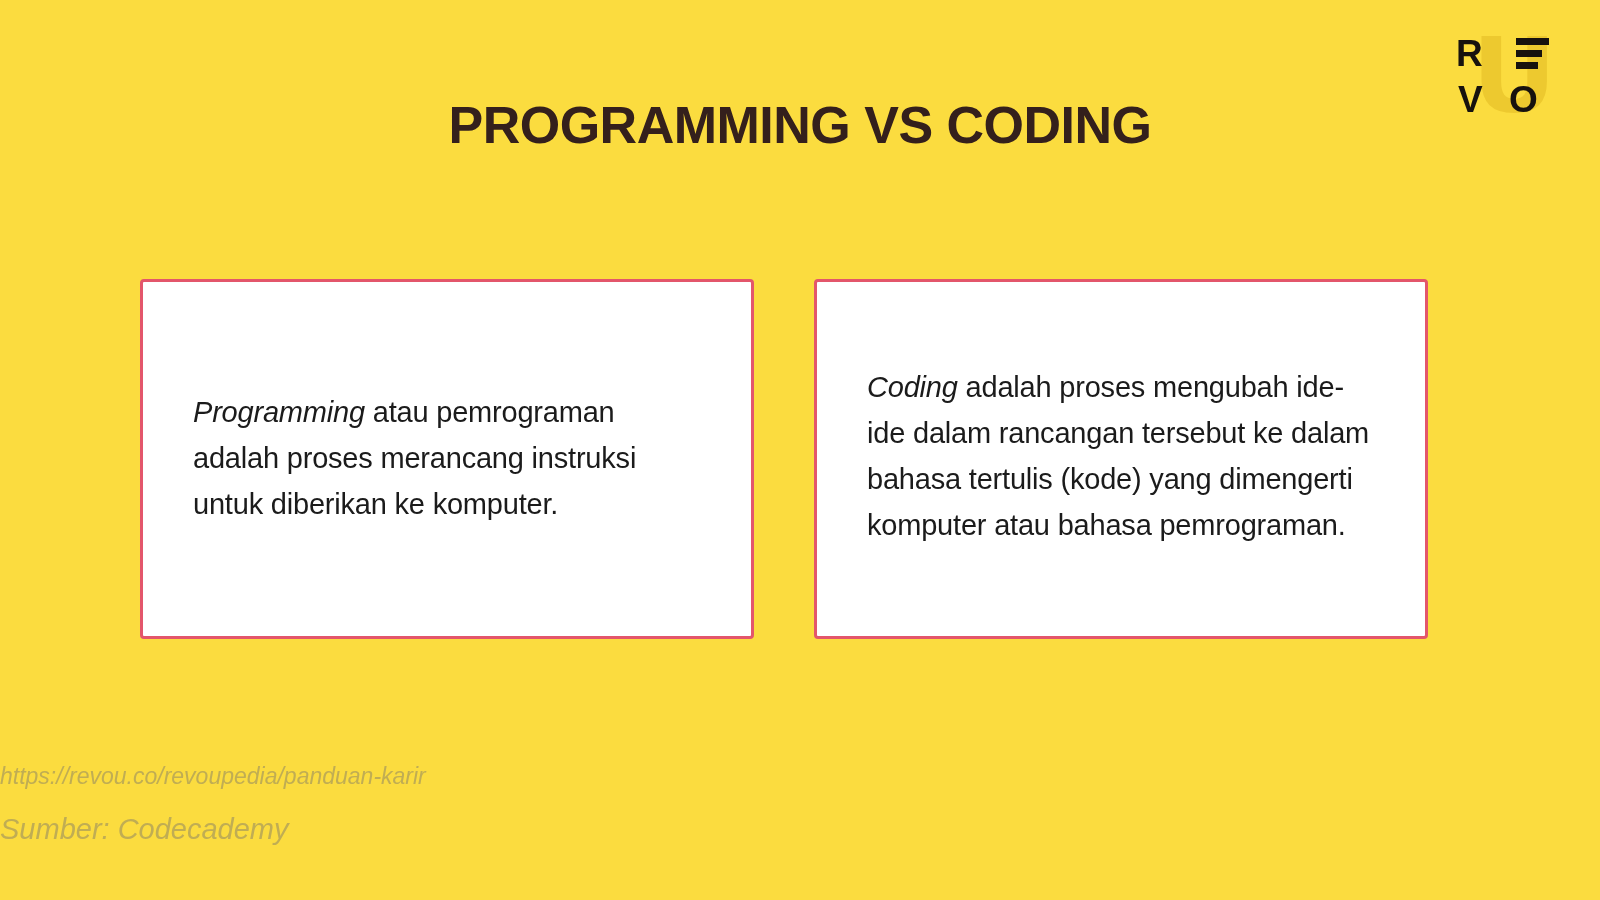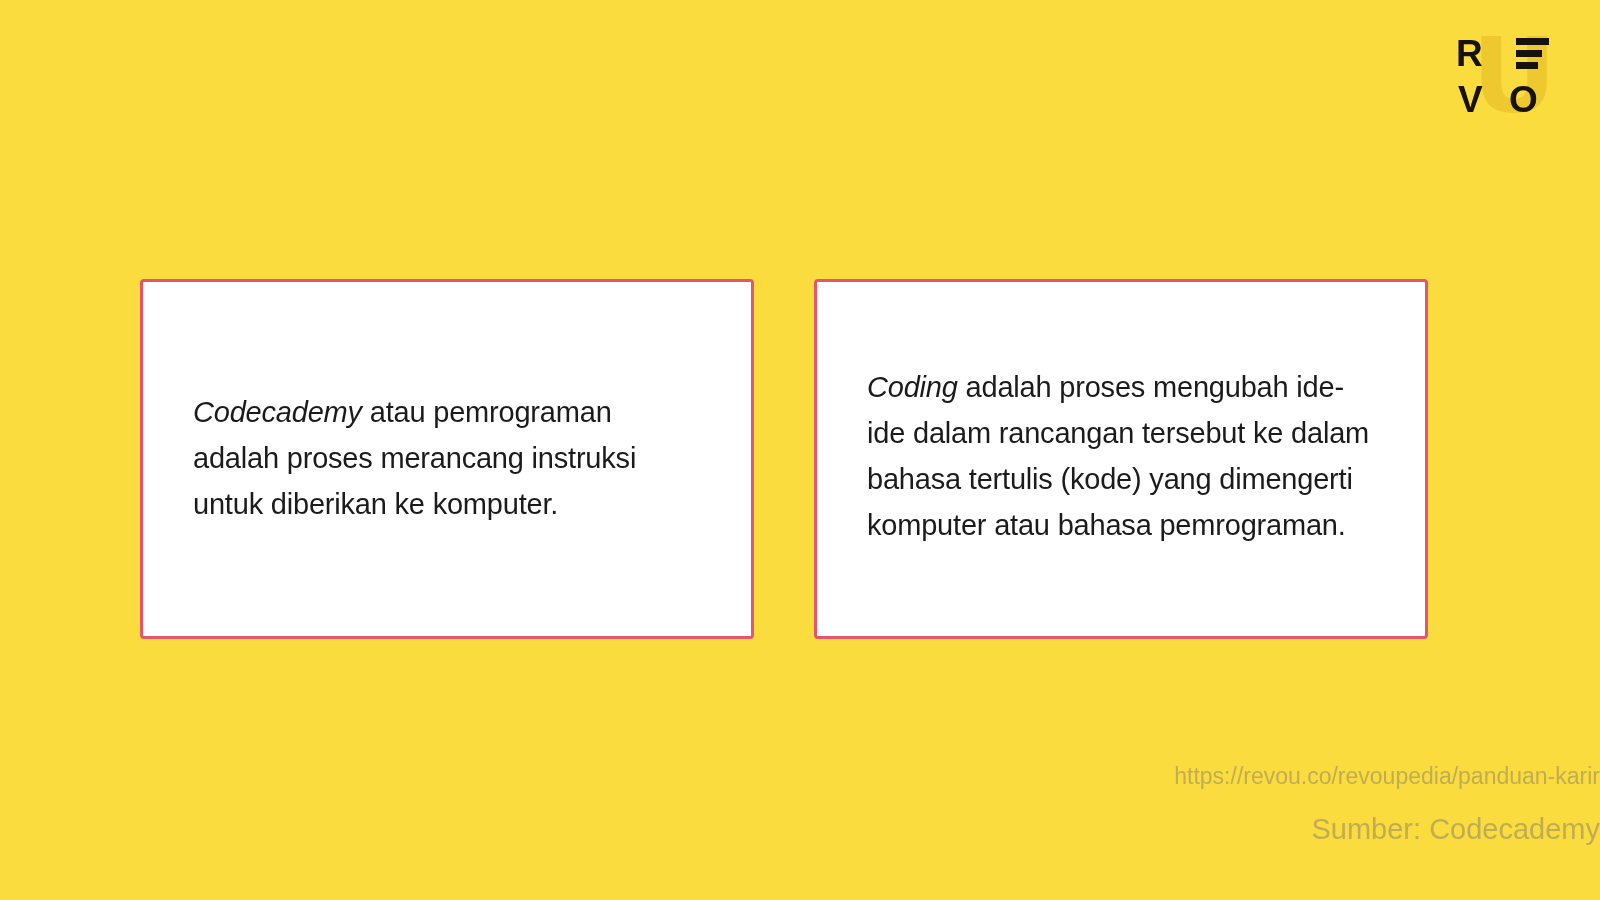--- a/index.html
+++ b/index.html
@@ -128,23 +128,24 @@
   .card.right .card-text {
     margin-top: -4px;
   }
 
   
   .footer {
     position: absolute;
     top: 765px;
     left: 0;
     width: 100%;
-    text-align: right;
+    text-align: left;
     color: #C0AD53;
     font-family: "Liberation Sans", sans-serif;
+    font-style: italic;
     font-size: 23px;
     line-height: 1;
   }
   .footer-url { display: block; }
   .footer-source {
     display: block;
     margin-top: 27px;
     font-size: 29px;
   }
 </style>
@@ -162,26 +163,27 @@
           <i></i>
           <i></i>
           <i></i>
         </span>
       </div>
       <div class="logo-cell v">V</div>
       <div class="logo-cell o">O</div>
     </div>
   </div>
 
+  <h1 class="title">PROGRAMMING VS CODING</h1>
 
   <div class="cards">
 
     <div class="card left">
       <p class="card-text">
-        <em>Codecademy</em><span> atau pemrograman adalah proses merancang instruksi untuk diberikan ke komputer.</span>
+        <em>Programming</em><span> atau pemrograman adalah proses merancang instruksi untuk diberikan ke komputer.</span>
       </p>
     </div>
 
     <div class="card right">
       <p class="card-text">
         <em>Coding</em><span> adalah proses mengubah ide-ide dalam rancangan tersebut ke dalam bahasa tertulis (kode) yang dimengerti komputer atau bahasa pemrograman.</span>
       </p>
     </div>
 
   </div>

